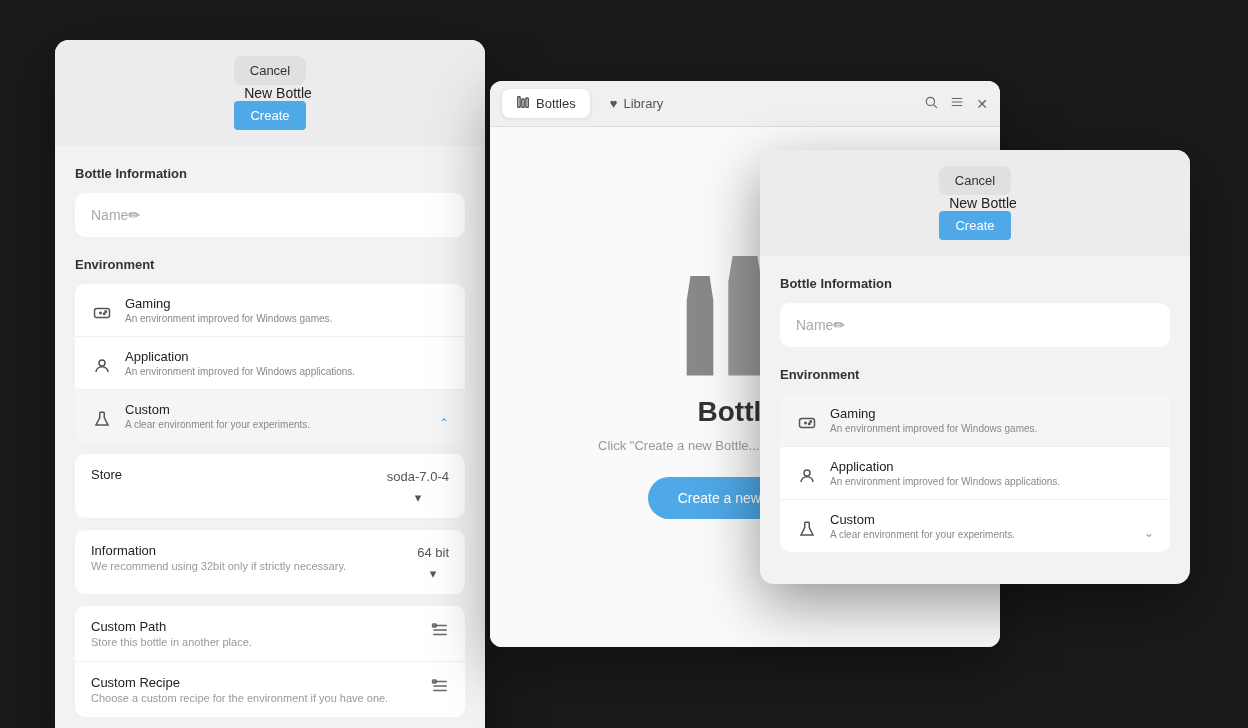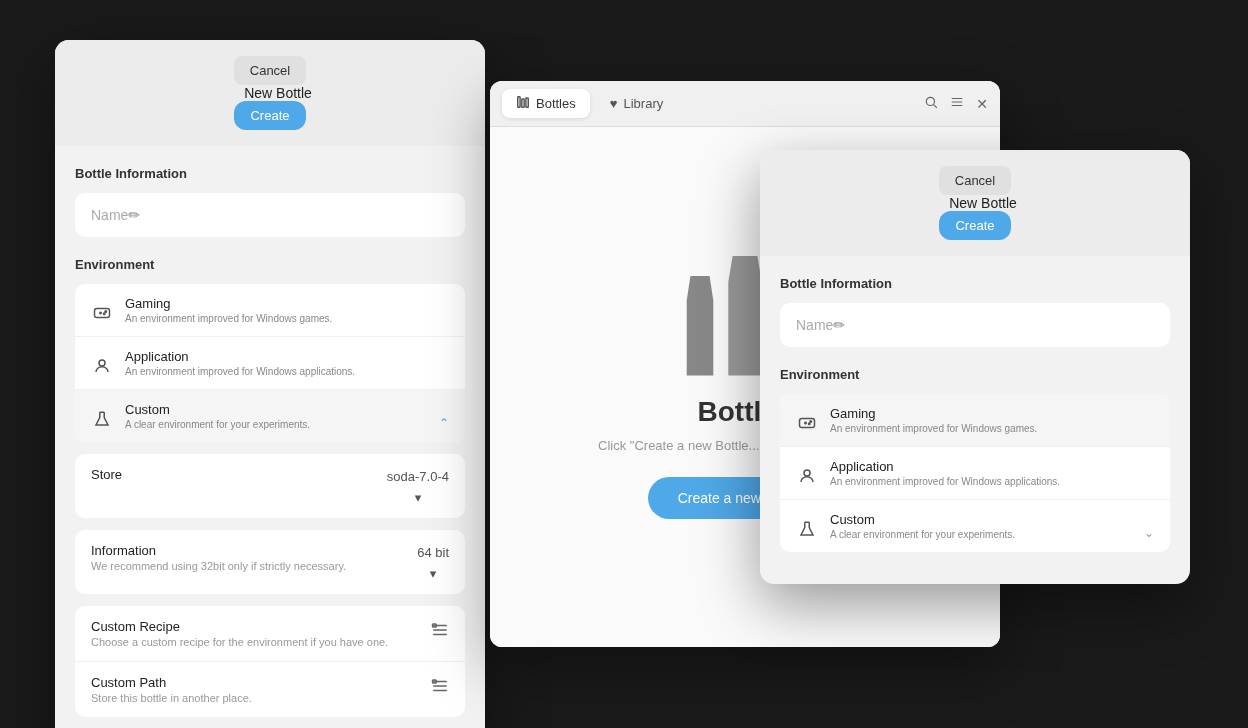--- a/index.html
+++ b/index.html
@@ -42,21 +42,21 @@
     }
     .dialog-title {
       font-size: 14px;
       font-weight: 500;
       color: #222;
       padding-left: 16px;
     }
     .btn-create {
       background: #4fa8e8;
       border: none;
-      border-radius: 12px;
+      border-radius: 4px;
       padding: 7px 16px;
       font-size: 13px;
       color: #fff;
       cursor: pointer;
     }
     .dialog-body {
       padding: 20px 20px;
     }
     .section-title {
       font-size: 13px;
@@ -354,34 +354,34 @@
         <div class="row-right">
           <span>64 bit</span>
           <span>▾</span>
         </div>
       </div>
     </div>
 
     <div class="section-box">
       <div class="row-item">
         <div class="row-label-group">
-          <div class="row-label">Custom Recipe</div>
-          <div class="row-sublabel">Choose a custom recipe for the environment if you have one.</div>
+          <div class="row-label">Custom Path</div>
+          <div class="row-sublabel">Store this bottle in another place.</div>
         </div>
         <div class="row-right">
           <svg width="18" height="18" viewBox="0 0 24 24" fill="none" stroke="#666" stroke-width="2">
             <path d="M3 6h18M3 12h18M3 18h18"></path>
             <rect x="2" y="4" width="5" height="4" rx="1"></rect>
           </svg>
         </div>
       </div>
       <div class="row-item">
         <div class="row-label-group">
-          <div class="row-label">Custom Path</div>
-          <div class="row-sublabel">Store this bottle in another place.</div>
+          <div class="row-label">Custom Recipe</div>
+          <div class="row-sublabel">Choose a custom recipe for the environment if you have one.</div>
         </div>
         <div class="row-right">
           <svg width="18" height="18" viewBox="0 0 24 24" fill="none" stroke="#666" stroke-width="2">
             <path d="M3 6h18M3 12h18M3 18h18"></path>
             <rect x="2" y="4" width="5" height="4" rx="1"></rect>
           </svg>
         </div>
       </div>
     </div>
   </div>

